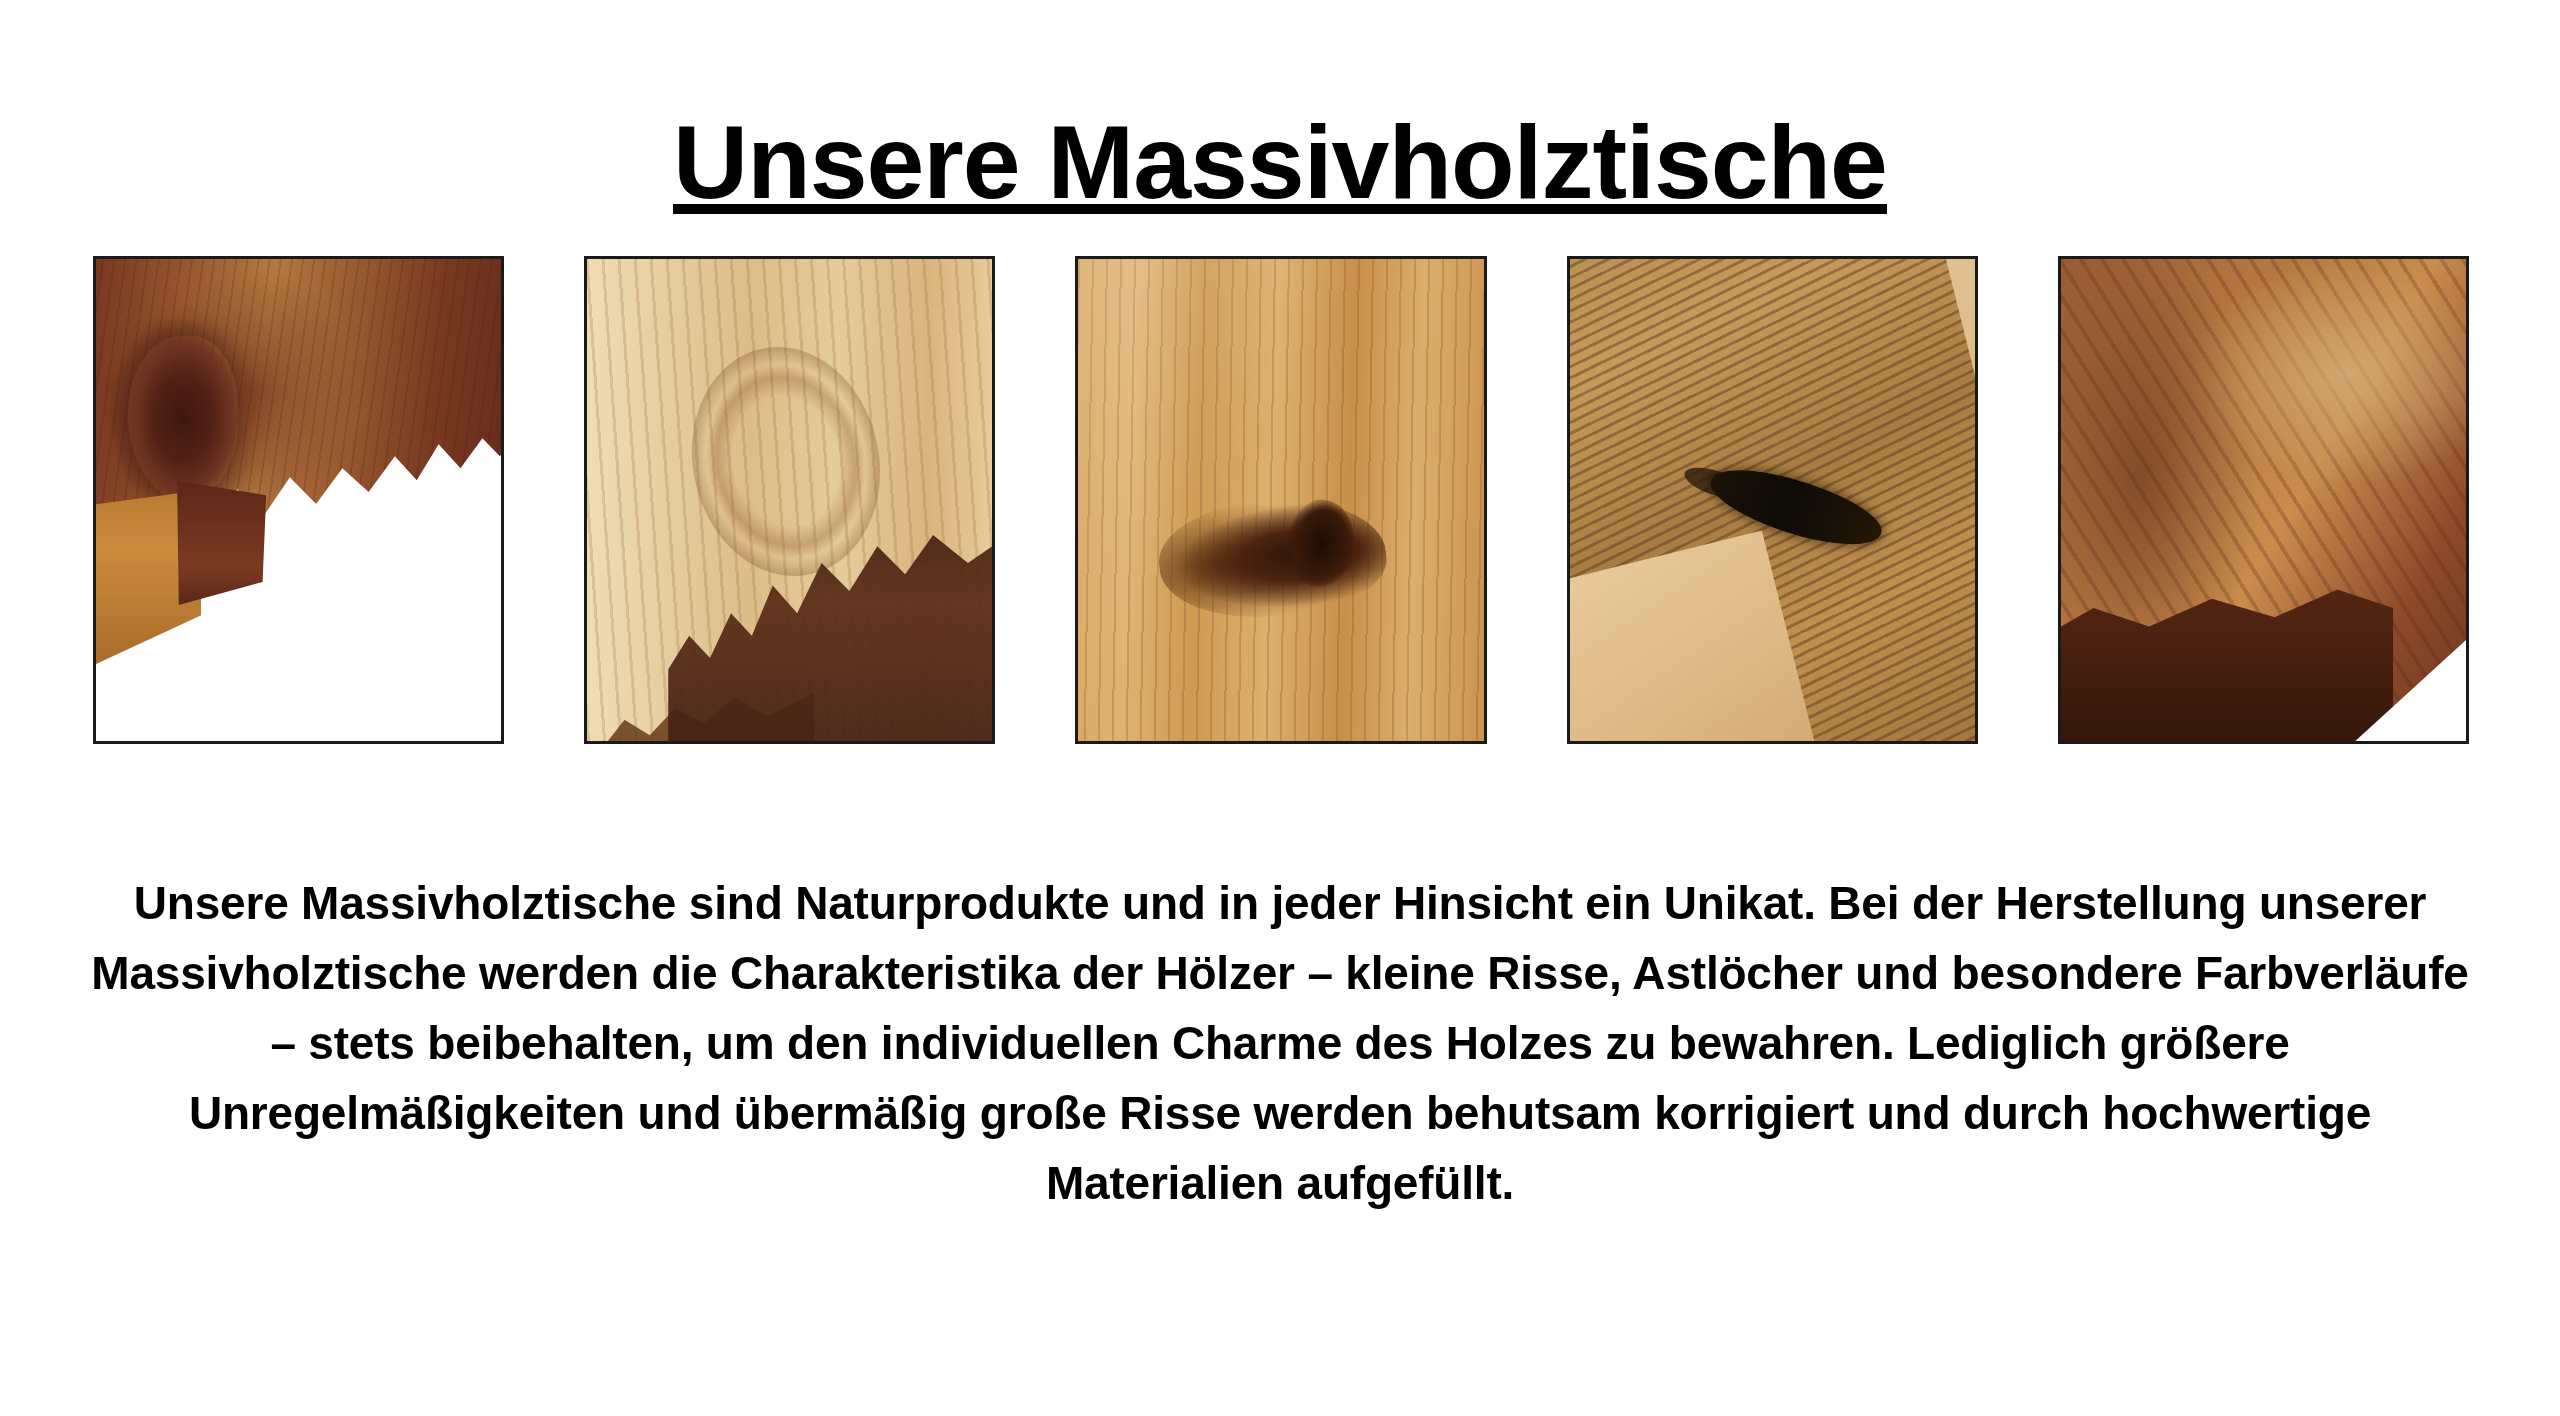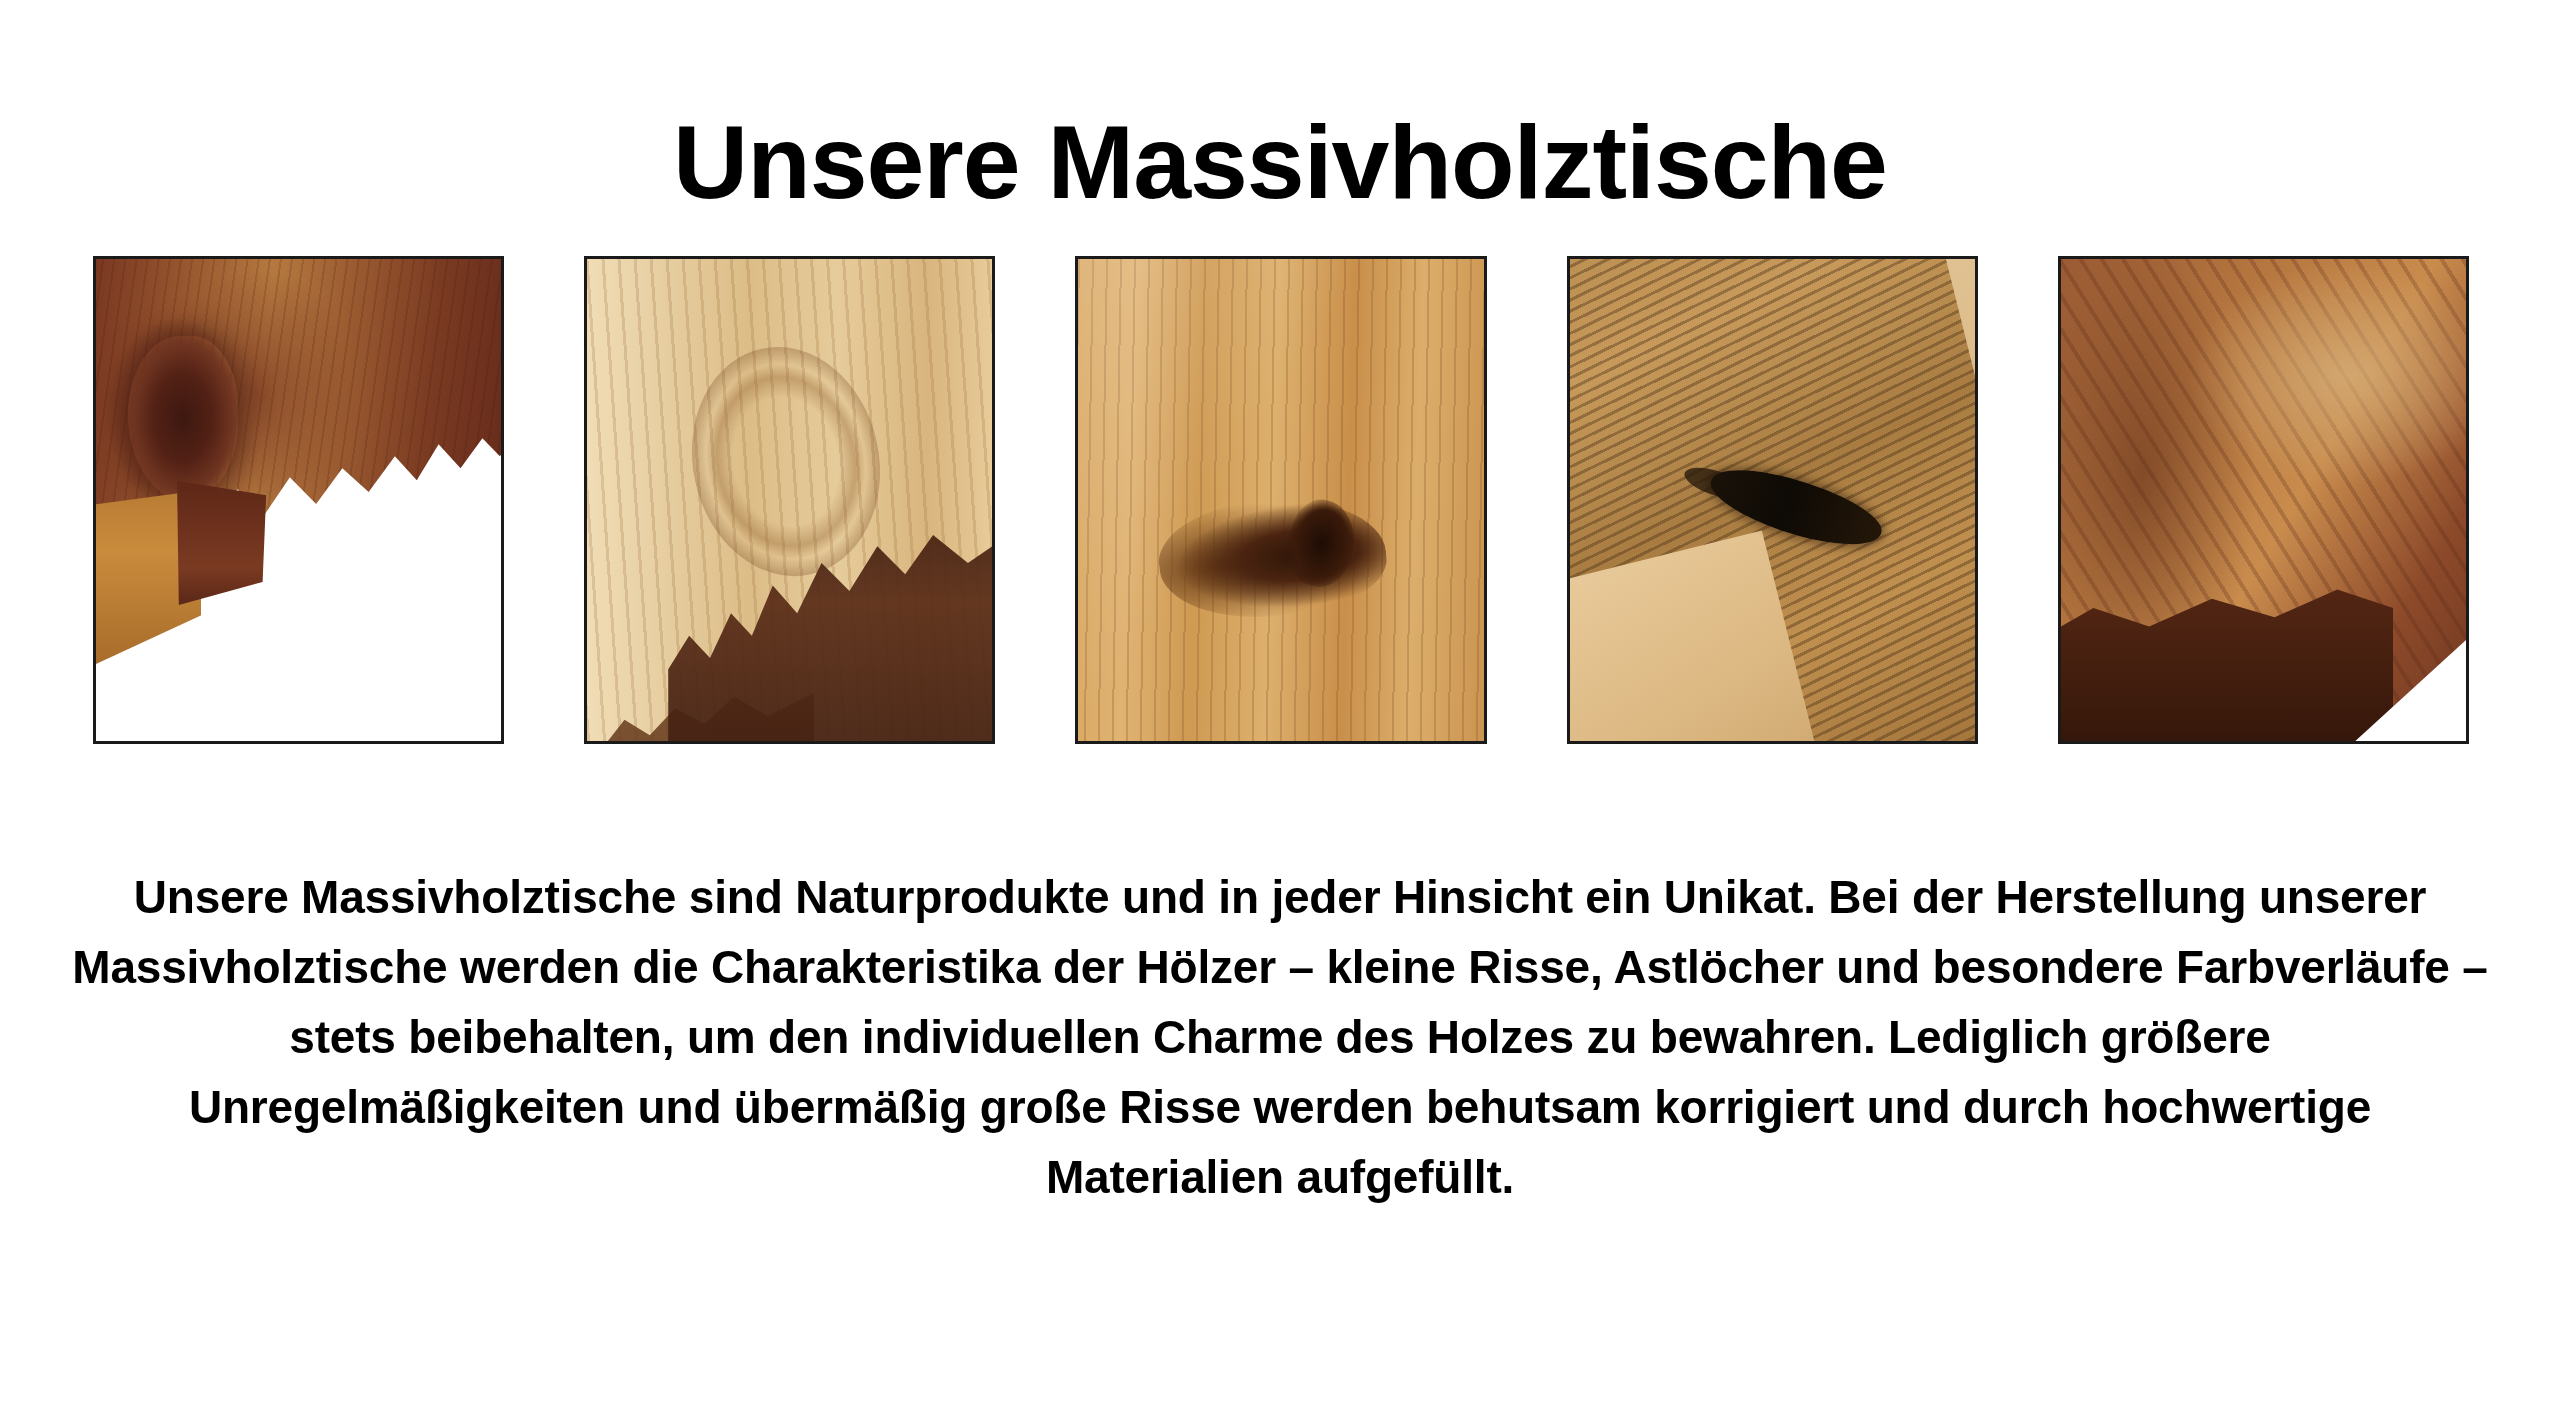--- a/index.html
+++ b/index.html
@@ -27,20 +27,21 @@
     position: absolute;
     top: 34px;
     left: 0;
     width: 2560px;
     text-align: center;
     font-size: 104px;
     font-weight: bold;
     letter-spacing: -1px;
     line-height: 1.12;
     color: #000000;
+    text-decoration: underline;
   }
 
   
   .gallery {
     position: absolute;
     top: 240px;
     left: 53px;
     width: 2456px;
     height: 488px;
     display: flex;
@@ -296,21 +297,21 @@
     left: 60px;
     width: 2440px;
     text-align: center;
     font-size: 46px;
     font-weight: bold;
     line-height: 1.52;
     color: #000000;
     letter-spacing: -0.2px;
   }
   .bodytext p {
-    margin: 8px;
+    margin: 14px;
   }
 </style>
 </head>
 <body>
 
 <div class="page">
 
   <h1 class="heading">Unsere Massivholztische</h1>
 
   <div class="gallery">

